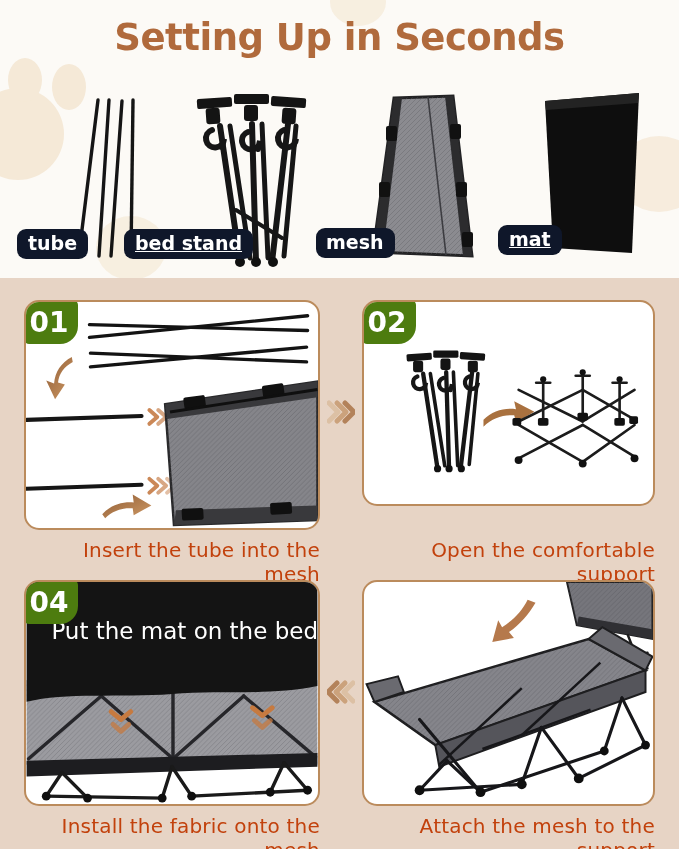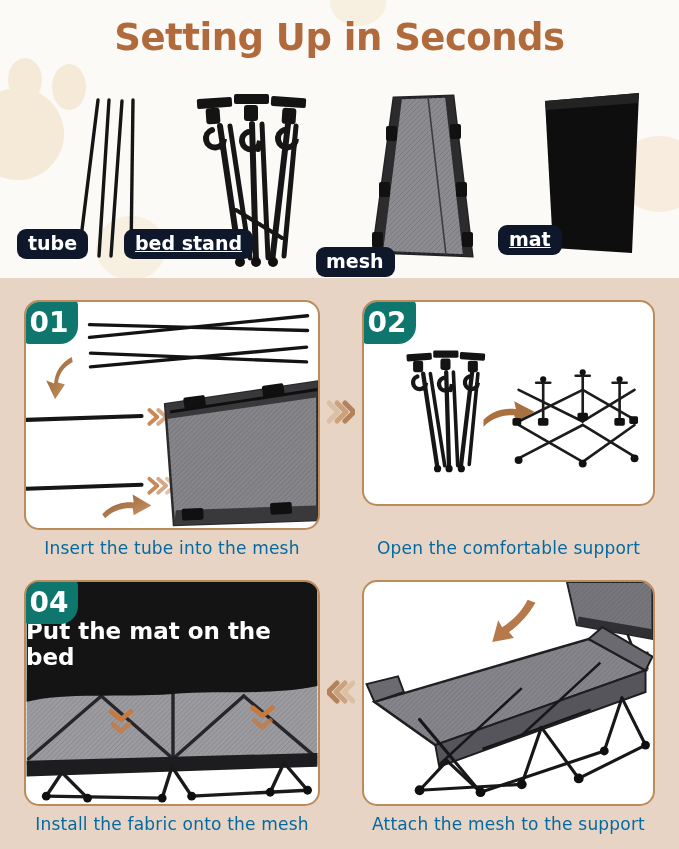--- a/index.html
+++ b/index.html
@@ -24,31 +24,31 @@
   }
   
   .steps-section { position:absolute; left:0; top:278px; width:679px; height:571px; background:#e7d4c5; }
   .panel {
     position:absolute; background:#ffffff; border:2px solid #bb8b5c;
     border-radius:15px; overflow:hidden;
   }
   .panel svg.fill { position:absolute; left:0; top:0; width:100%; height:100%; }
   .step-badge {
     position:absolute; left:-2px; top:-2px; width:54px; height:44px;
-    background:#0f766e; color:#ffffff; font-weight:bold; font-size:28px;
+    background:#4d7c0f; color:#ffffff; font-weight:bold; font-size:28px;
     border-radius:15px 5px 18px 5px; display:flex; align-items:center; justify-content:center;
     padding-right:4px; z-index:3;
   }
   .caption {
-    position:absolute; text-align:center; font-size:17px; color:#0369a1; letter-spacing:0.2px;
+    position:absolute; text-align:right; font-size:20px; color:#c2410c; letter-spacing:0.2px;
   }
   .gap-chevrons { position:absolute; z-index:2; }
   .mat-overlay-title {
-    position:absolute; left:0; top:36px; width:100%; text-align:left;
-    color:#ffffff; font-weight:bold; font-size:23px; z-index:2;
+    position:absolute; left:0; top:36px; width:100%; text-align:right;
+    color:#ffffff; font-weight:normal; font-size:23px; z-index:2;
   }
   .mat-overlay-sub {
     position:absolute; left:0; top:68px; width:100%; text-align:center;
     color:#ffffff; font-weight:bold; font-size:15px; z-index:2;
   }
 </style>
 </head>
 <body>
 
 <div class="canvas">
@@ -112,21 +112,21 @@
       <line x1="62" y1="3" x2="80" y2="161" stroke="#3c3c40" stroke-width="1.6"></line>
       <g fill="#111111">
         <rect x="20" y="32" width="11" height="15" rx="2"></rect>
         <rect x="13" y="88" width="11" height="15" rx="2"></rect>
         <rect x="6" y="138" width="11" height="15" rx="2"></rect>
         <rect x="84" y="30" width="11" height="15" rx="2"></rect>
         <rect x="90" y="88" width="11" height="15" rx="2"></rect>
         <rect x="96" y="138" width="11" height="15" rx="2"></rect>
       </g>
     </svg>
-    <div class="part-label" style="left:316px;top:247px;padding-left:10px;">mesh</div>
+    <div class="part-label" style="left:316px;top:228px;padding-left:10px;">mesh</div>
 
     <svg class="part-img" style="left:542px;top:91px;" width="102" height="168" viewBox="0 0 102 168">
       <polygon points="3,10 97,2 90,162 11,157" fill="#0e0e0e"></polygon>
       <polygon points="3,10 97,2 96,12 4,19" fill="#232323"></polygon>
     </svg>
     <div class="part-label" style="left:498px;top:225px;text-decoration:underline;">mat</div>
   </div>
 
   <div class="steps-section"></div>
 

